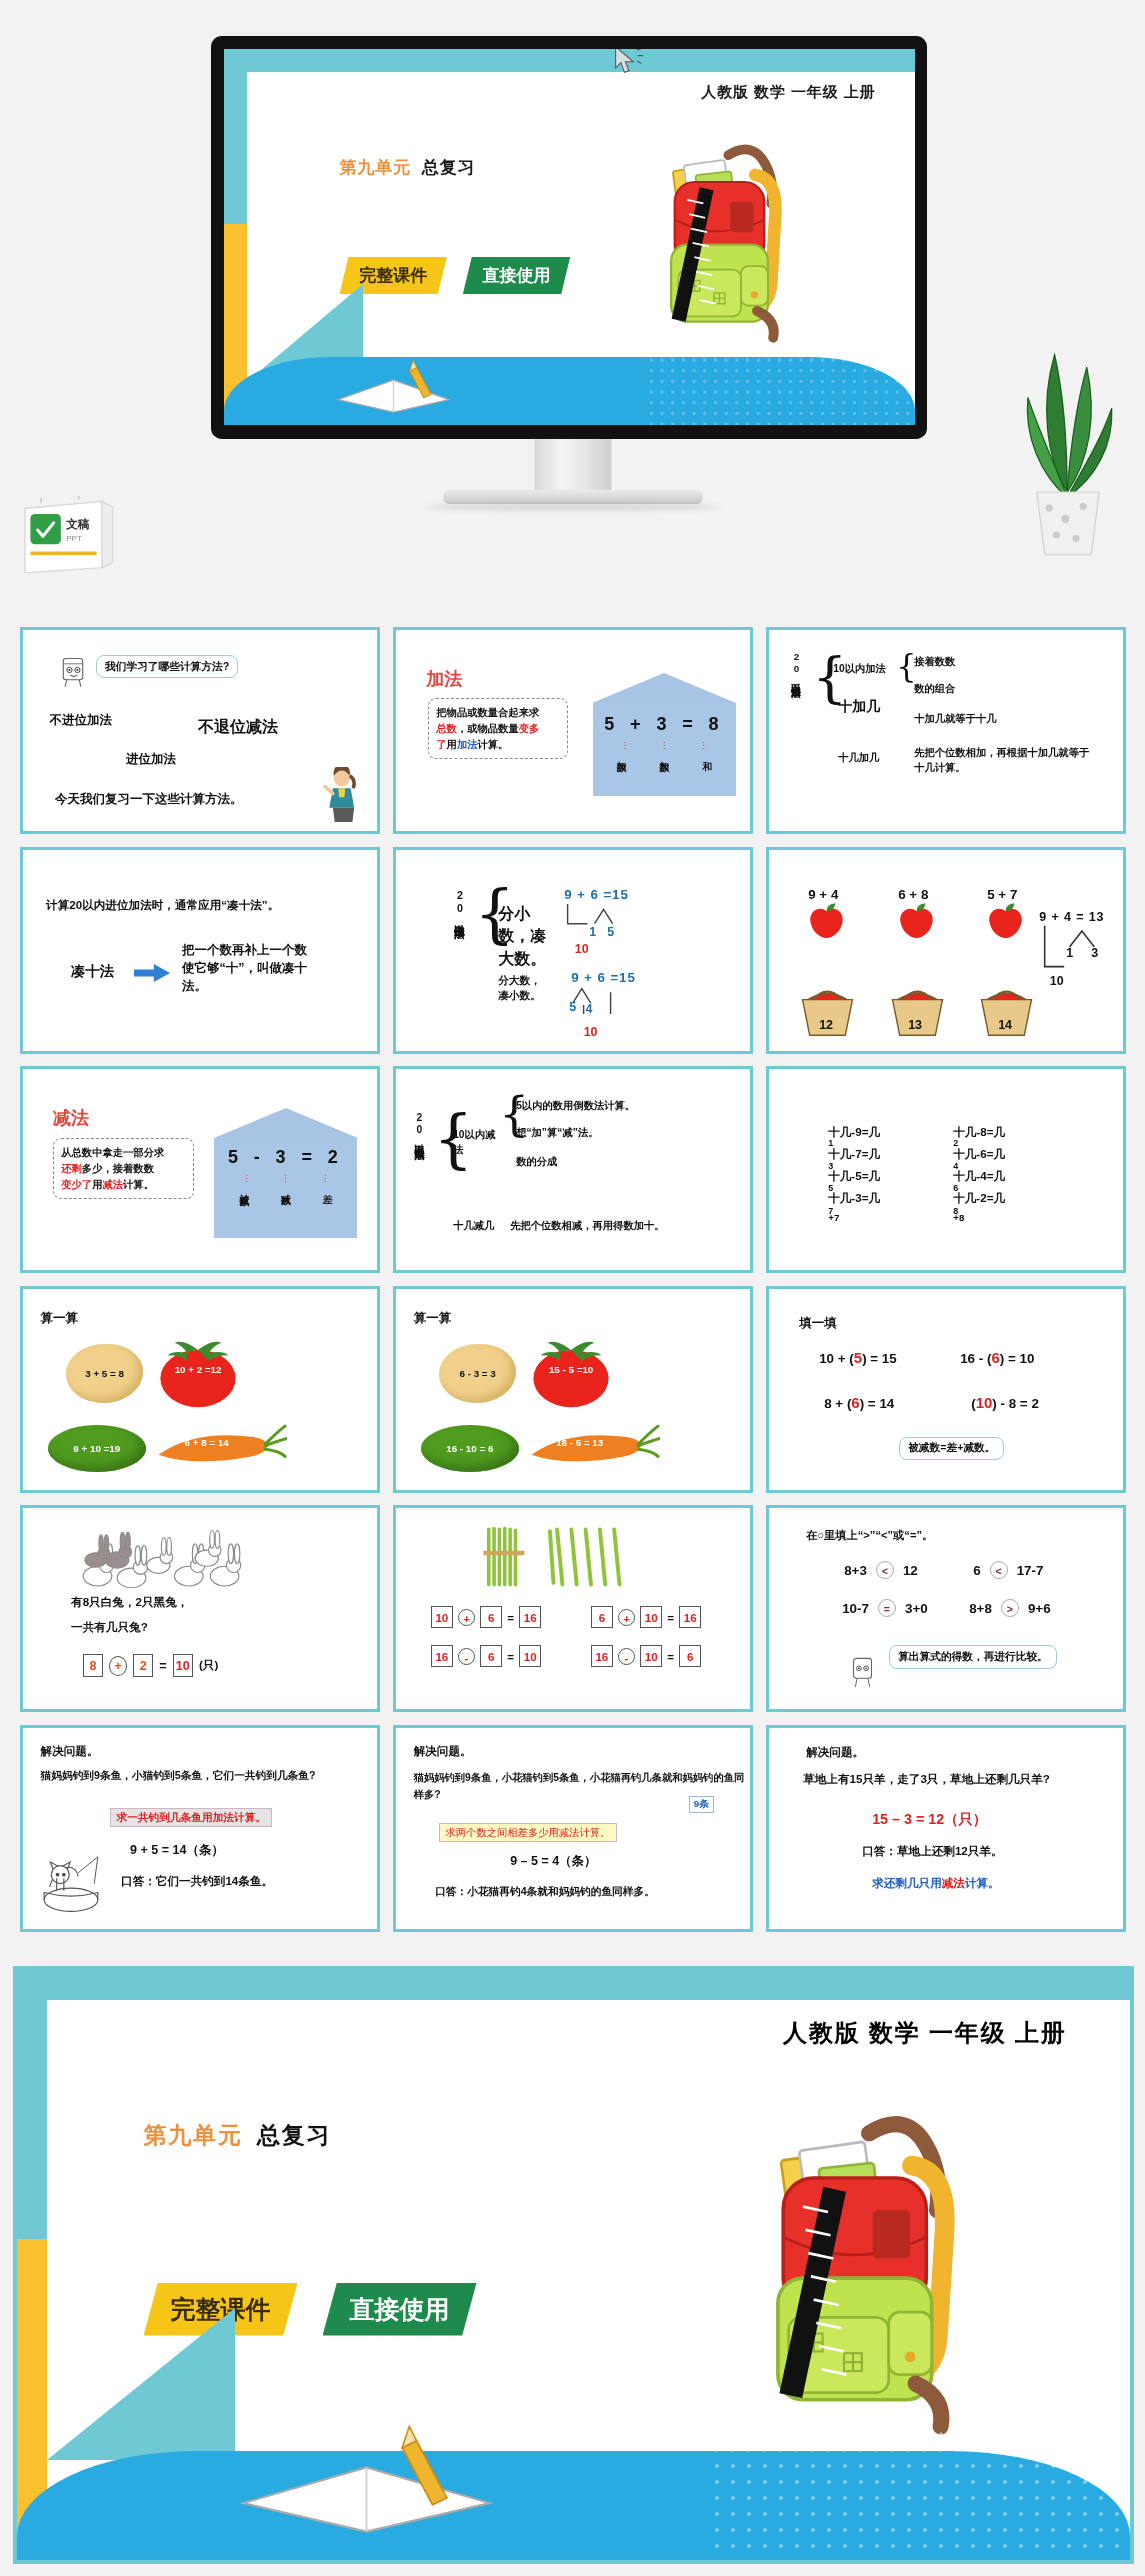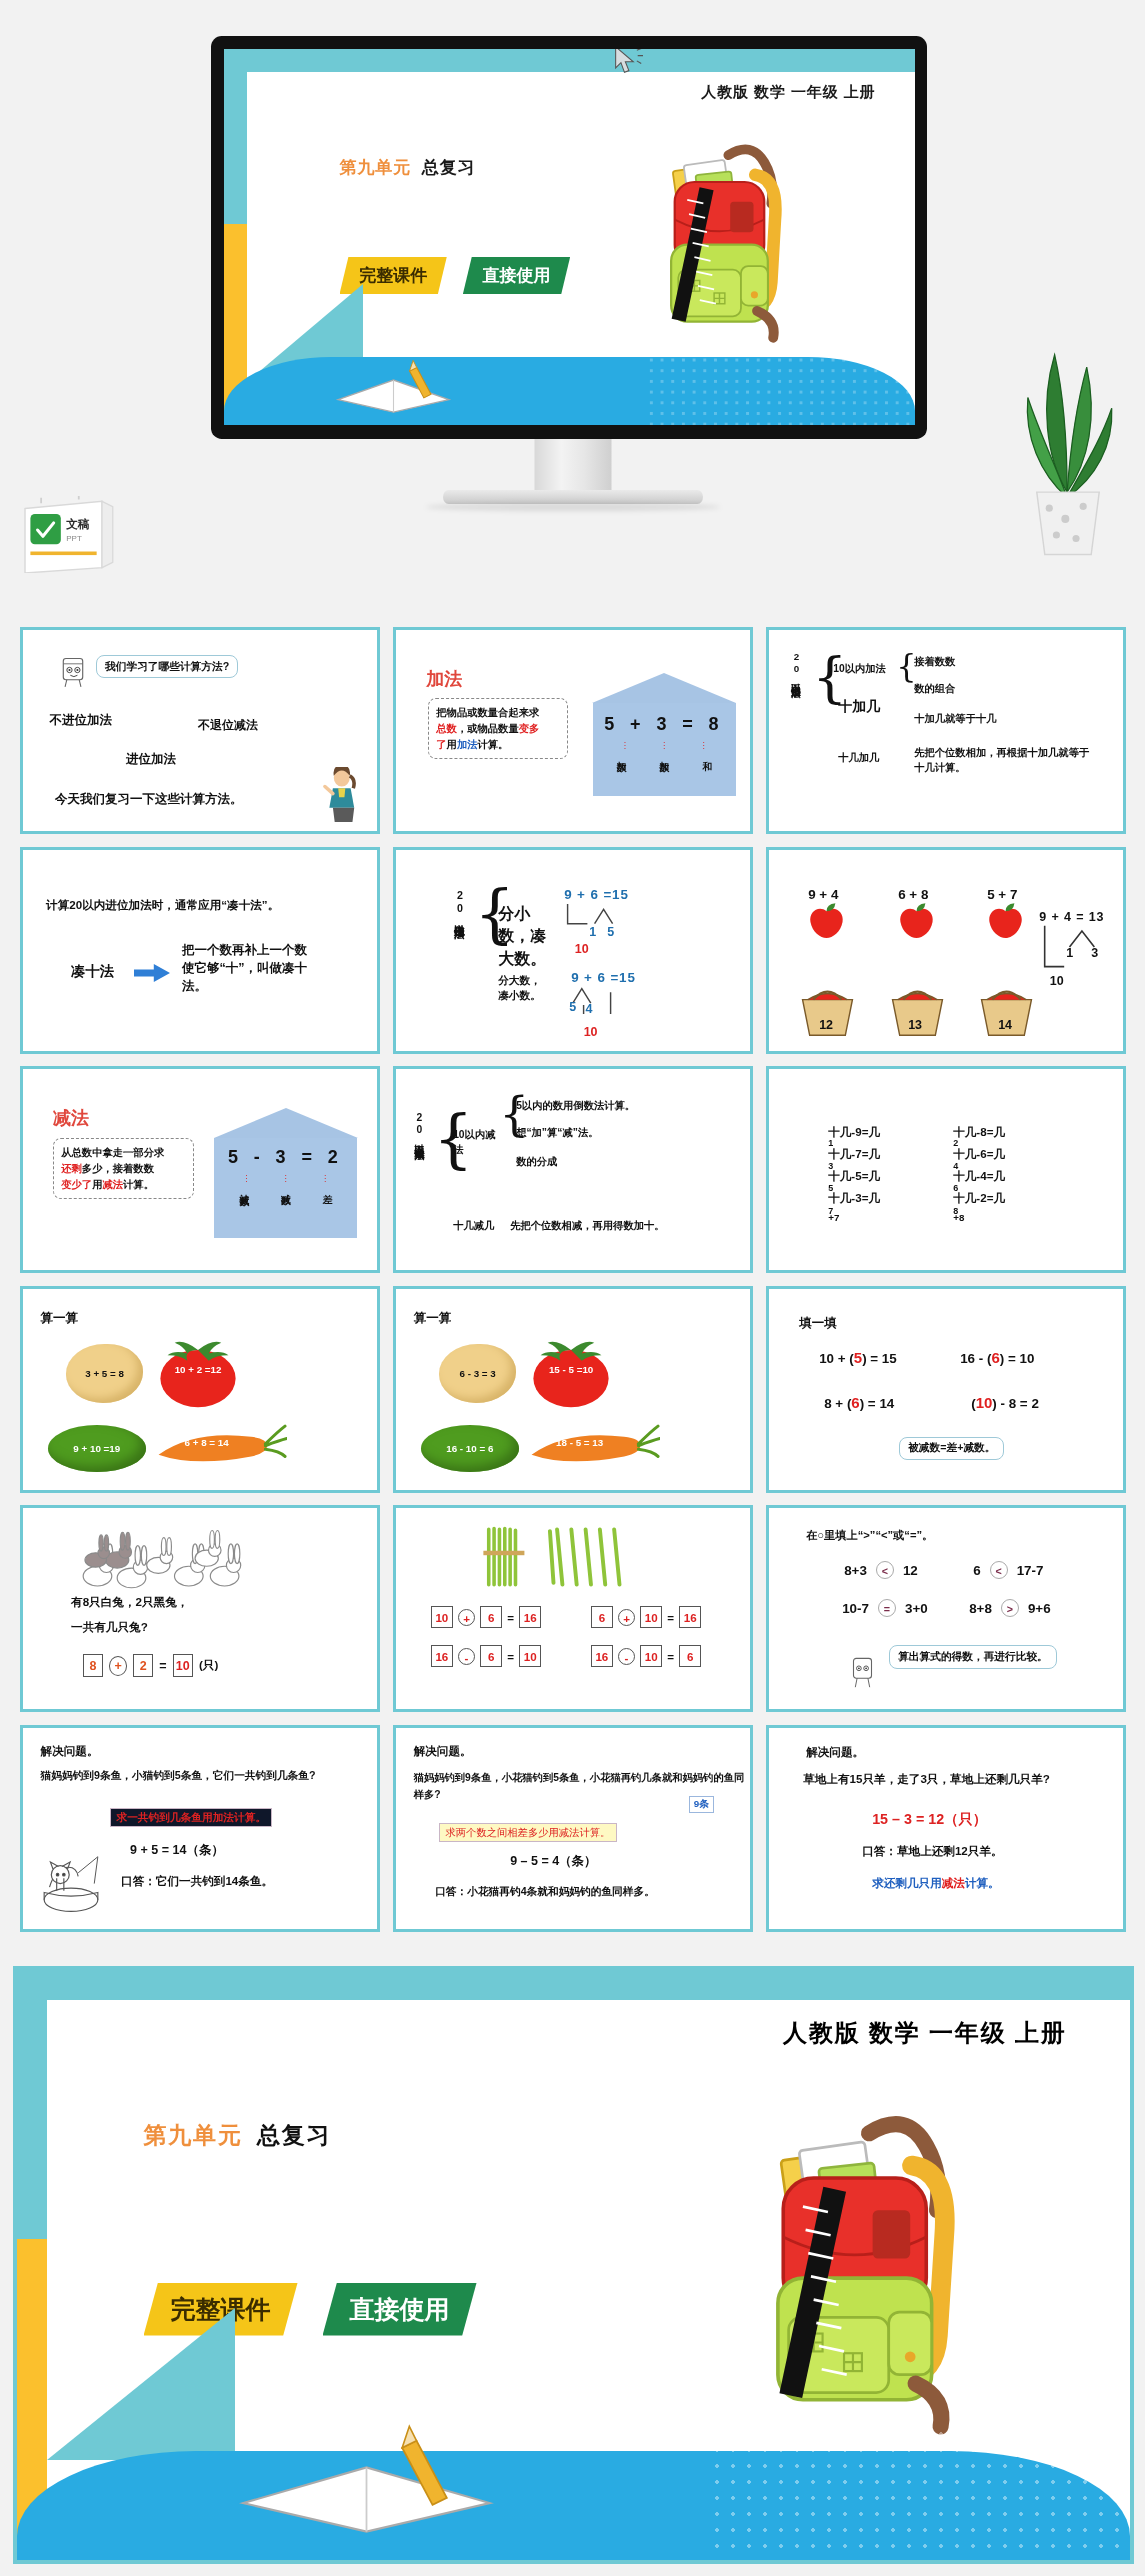--- a/index.html
+++ b/index.html
@@ -247,21 +247,21 @@
         <path d="M6 14 h22" stroke="#666" stroke-width="1"></path>
         <circle cx="13" cy="21" r="3" fill="#fff" stroke="#444" stroke-width="1.1"></circle>
               <circle cx="13" cy="21" r="1.2" fill="#333"></circle>
         <circle cx="22" cy="21" r="3" fill="#fff" stroke="#444" stroke-width="1.1"></circle>
               <circle cx="22" cy="21" r="1.2" fill="#333"></circle>
         <path d="M14 27 q4 3 8 0" stroke="#444" stroke-width="1.1" fill="none"></path>
         <path d="M10 32 l-2 8 M24 32 l2 8" stroke="#666" stroke-width="1.2"></path>
       </svg>
       <div class="bubble" style="position:absolute;left:68px;top:19.7px;font-size:10.7px;">我们学习了哪些计算方法?</div>
       <div style="position:absolute;left:21.5px;top:77px;font-size:12.5px;font-weight:bold">不进位加法</div>
-      <div style="position:absolute;left:170px;top:82px;font-size:12px;font-weight:bold">不退位减法</div>
+      <div style="position:absolute;left:170px;top:82px;font-size:16px;font-weight:bold">不退位减法</div>
       <div style="position:absolute;left:98px;top:116px;font-size:12.5px;font-weight:bold">进位加法</div>
       <div style="position:absolute;left:27px;top:156px;font-size:12.5px;font-weight:bold">今天我们复习一下这些计算方法。</div>
       <svg style="position:absolute;right:14.3px;bottom:3.6px;width:36px;height:55px" viewBox="0 0 40 62">
         <ellipse cx="22" cy="12" rx="9" ry="10" fill="#f3c89b"></ellipse>
         <path d="M13 10 q9 -12 18 0 q2 -12 -9 -12 q-11 0 -9 12Z" fill="#6b4a2f"></path>
         <path d="M31 10 q7 4 4 14" stroke="#6b4a2f" stroke-width="4" fill="none"></path>
         <path d="M12 24 h20 l4 22 h-28Z" fill="#2e8b9b"></path>
         <path d="M18 24 h8 l-1 10 h-6Z" fill="#e8d24a"></path>
         <path d="M12 46 h24 l-2 16 h-20Z" fill="#5a5a5a"></path>
         <path d="M12 30 l-9 -8" stroke="#f3c89b" stroke-width="4" stroke-linecap="round"></path>
@@ -738,21 +738,21 @@
       </div>
   </div>
 
   <div class="row">
 
     <div class="card">
         <div class="inner">
           <div class="sl">
       <div style="position:absolute;left:12.5px;top:10.7px;font-size:11.6px;font-weight:bold">解决问题。</div>
       <div style="position:absolute;left:12.5px;top:36px;font-size:10.7px;font-weight:bold;width:333px">猫妈妈钓到9条鱼，小猫钓到5条鱼，它们一共钓到几条鱼?</div>
-      <div style="position:absolute;left:82px;top:75px;font-size:10.7px;font-weight:bold;color:#d22;background:#0f172a;border:0.9px solid #c9b6c6;padding:1.8px 5.4px">求一共钓到几条鱼用加法计算。</div>
+      <div style="position:absolute;left:82px;top:75px;font-size:10.7px;font-weight:bold;color:#d22;background:#e5e5e5;border:0.9px solid #c9b6c6;padding:1.8px 5.4px">求一共钓到几条鱼用加法计算。</div>
       <div style="position:absolute;left:102px;top:109px;font-size:12.5px;font-weight:bold">9 + 5 = 14（条）</div>
       <div style="position:absolute;left:93px;top:141px;font-size:11.6px;font-weight:bold">口答：它们一共钓到14条鱼。</div>
       <svg style="position:absolute;left:9px;top:113px;width:68px;height:68px" viewBox="0 0 76 76">
         <g fill="none" stroke="#555" stroke-width="1.3">
           <ellipse cx="38" cy="60" rx="30" ry="13"></ellipse>
           <path d="M8 60 v-8 q30 8 60 0 v8"></path>
           <path d="M14 46 q6 -20 18 -22 q12 -2 14 10"></path>
           <circle cx="26" cy="32" r="10" fill="#fff"></circle>
           <path d="M18 26 l-3 -8 l9 5 M34 26 l3 -8 l-9 5"></path>
           <path d="M46 30 l22 -18 M68 12 l-4 30" stroke-width="1.1"></path>

